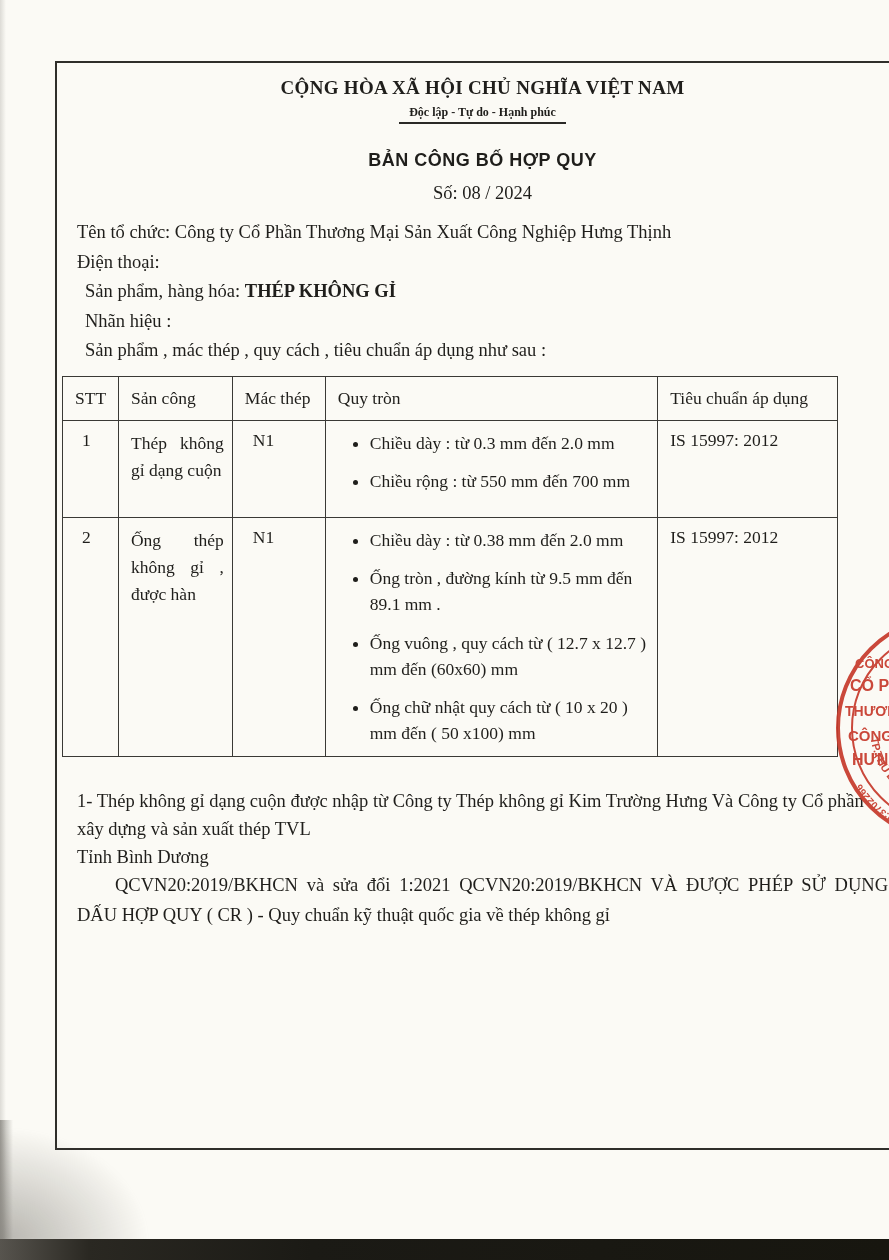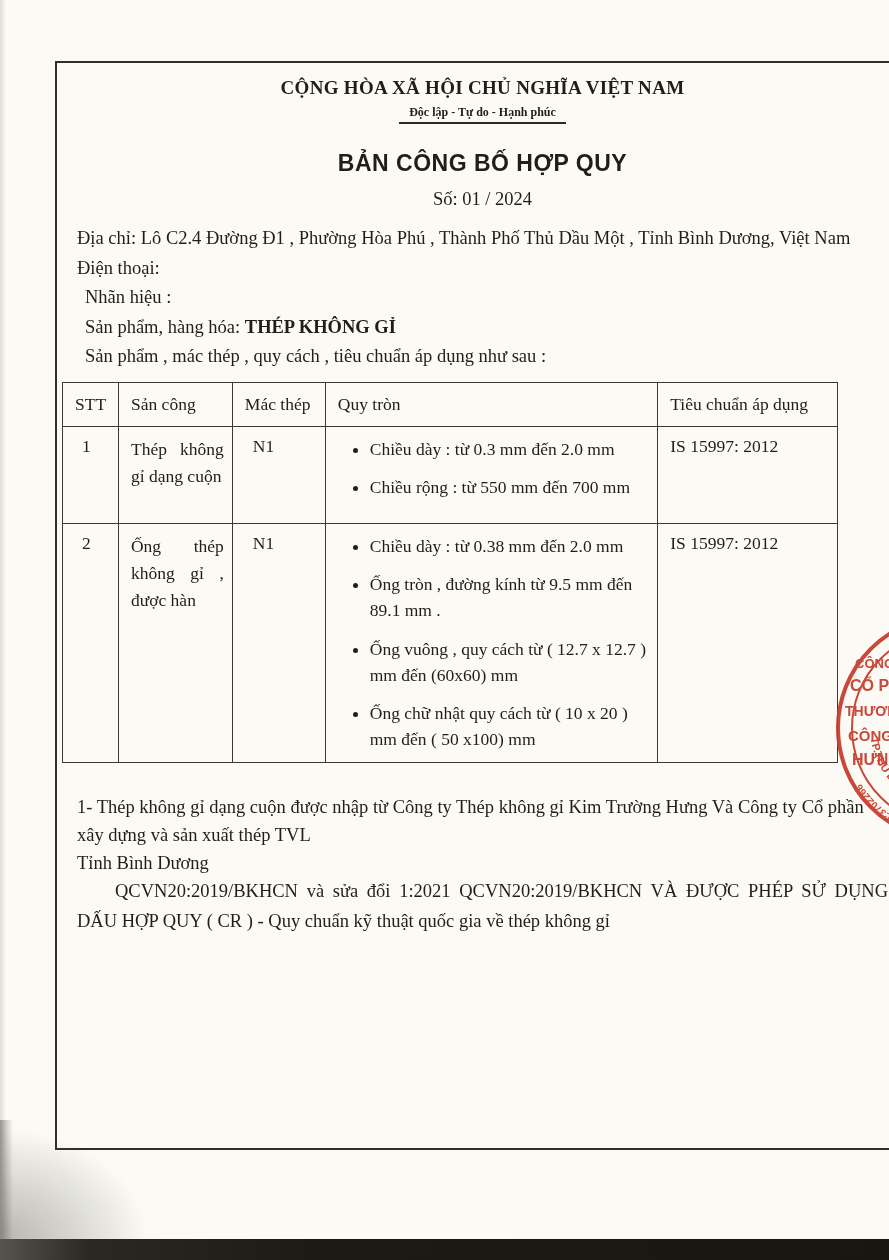--- a/index.html
+++ b/index.html
@@ -10,21 +10,21 @@
     color:#1f1e1b;
   }
   .frame{
     position:absolute;left:55px;top:61px;width:855px;height:1089px;
     border:2px solid #2f2e2a;box-sizing:border-box;
     padding:14px 20px 0 20px;
   }
   .nat-title{text-align:center;font-weight:bold;font-size:19px;letter-spacing:.3px;}
   .motto-wrap{text-align:center;margin-top:3px;}
   .motto{display:inline-block;font-weight:bold;font-size:12px;border-bottom:2.5px solid #2a2926;padding:0 10px 2px 10px;}
-  .doc-title{text-align:center;font-family:"Liberation Sans",sans-serif;font-weight:bold;font-size:23px;letter-spacing:.5px;margin-top:26px;}
+  .doc-title{text-align:center;font-family:"Liberation Sans",sans-serif;font-weight:bold;font-size:18px;letter-spacing:.5px;margin-top:26px;}
   .doc-number{text-align:center;font-size:18.5px;margin-top:12px;}
   .body-text{font-size:18.5px;line-height:1.6;margin-top:14px;}
   .body-text p{margin:0;}
   .ind{padding-left:8px;}
   .bold{font-weight:bold;}
   .main-table{
     width:776px;margin-left:-15px;margin-top:10px;
     border-collapse:collapse;font-size:17.5px;
   }
   .main-table th,.main-table td{
@@ -76,27 +76,27 @@
 <body>
 
 <div class="frame">
 
   <div class="nat-title">CỘNG HÒA XÃ HỘI CHỦ NGHĨA VIỆT NAM</div>
   <div class="motto-wrap">
     <span class="motto">Độc lập - Tự do - Hạnh phúc</span>
   </div>
 
   <div class="doc-title">BẢN CÔNG BỐ HỢP QUY</div>
-  <div class="doc-number">Số: 01 / 2024</div>
+  <div class="doc-number">Số: 08 / 2024</div>
 
   <div class="body-text">
-    <p>Địa chỉ: Lô C2.4 Đường Đ1 , Phường Hòa Phú , Thành Phố Thủ Dầu Một , Tỉnh Bình Dương, Việt Nam</p>
+    <p>Tên tổ chức: Công ty Cổ Phần Thương Mại Sản Xuất Công Nghiệp Hưng Thịnh</p>
     <p>Điện thoại:</p>
+    <p class="ind"><span>Sản phẩm, hàng hóa: </span><span class="bold">THÉP KHÔNG GỈ</span></p>
     <p class="ind">Nhãn hiệu :</p>
-    <p class="ind"><span>Sản phẩm, hàng hóa: </span><span class="bold">THÉP KHÔNG GỈ</span></p>
     <p class="ind">Sản phẩm , mác thép , quy cách , tiêu chuẩn áp dụng như sau :</p>
   </div>
 
   <table class="main-table">
     <colgroup>
       <col style="width:56px">
         <col style="width:114px">
         <col style="width:93px">
         <col style="width:333px">
         <col style="width:180px">

